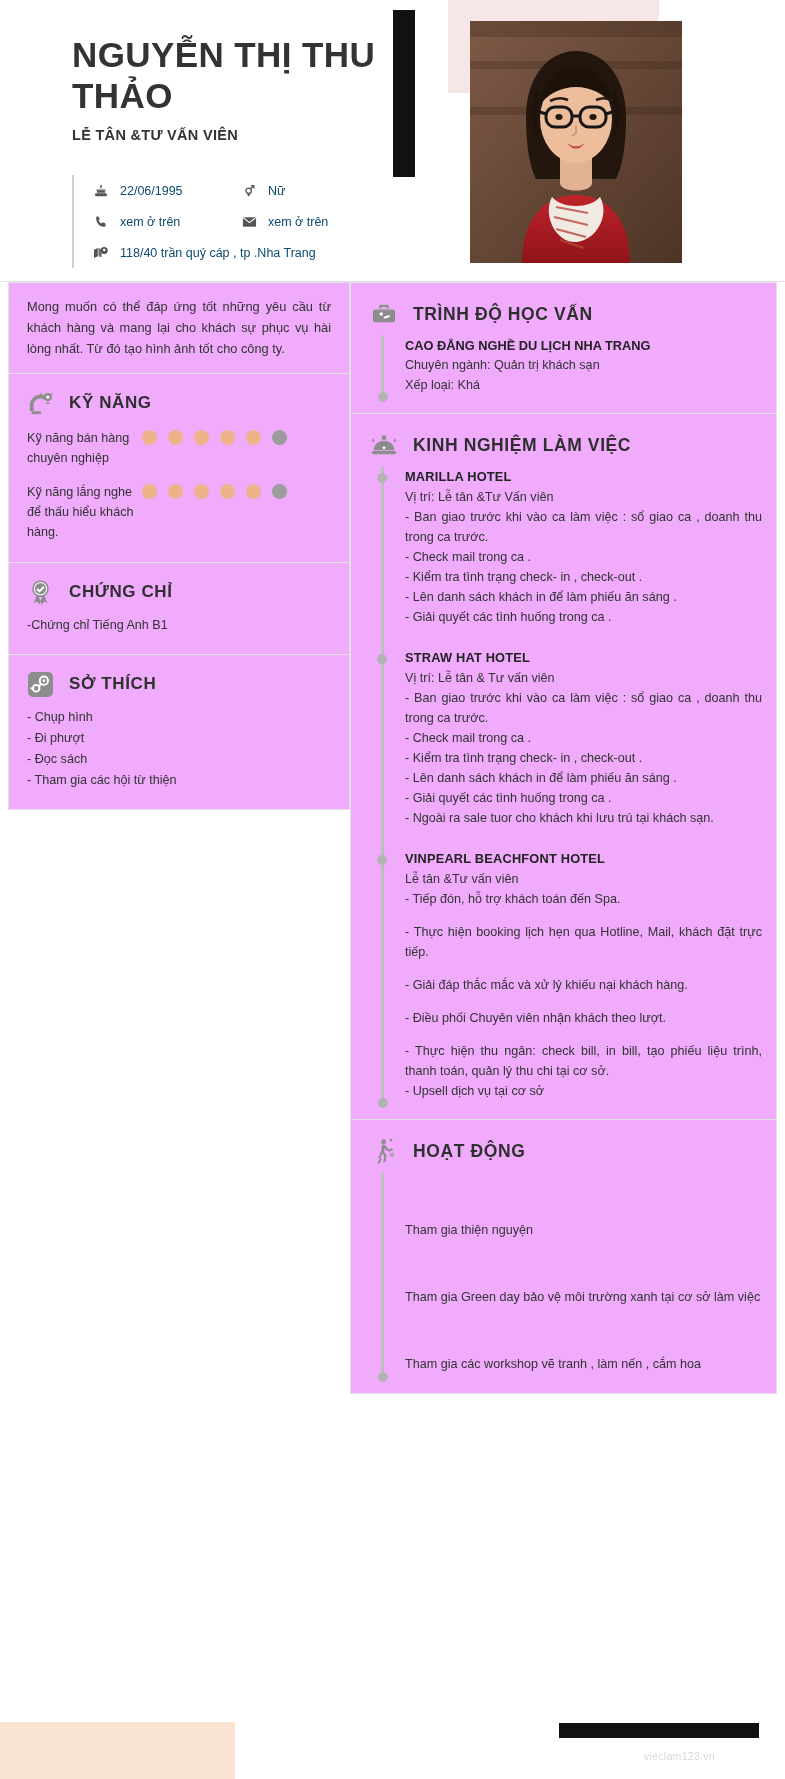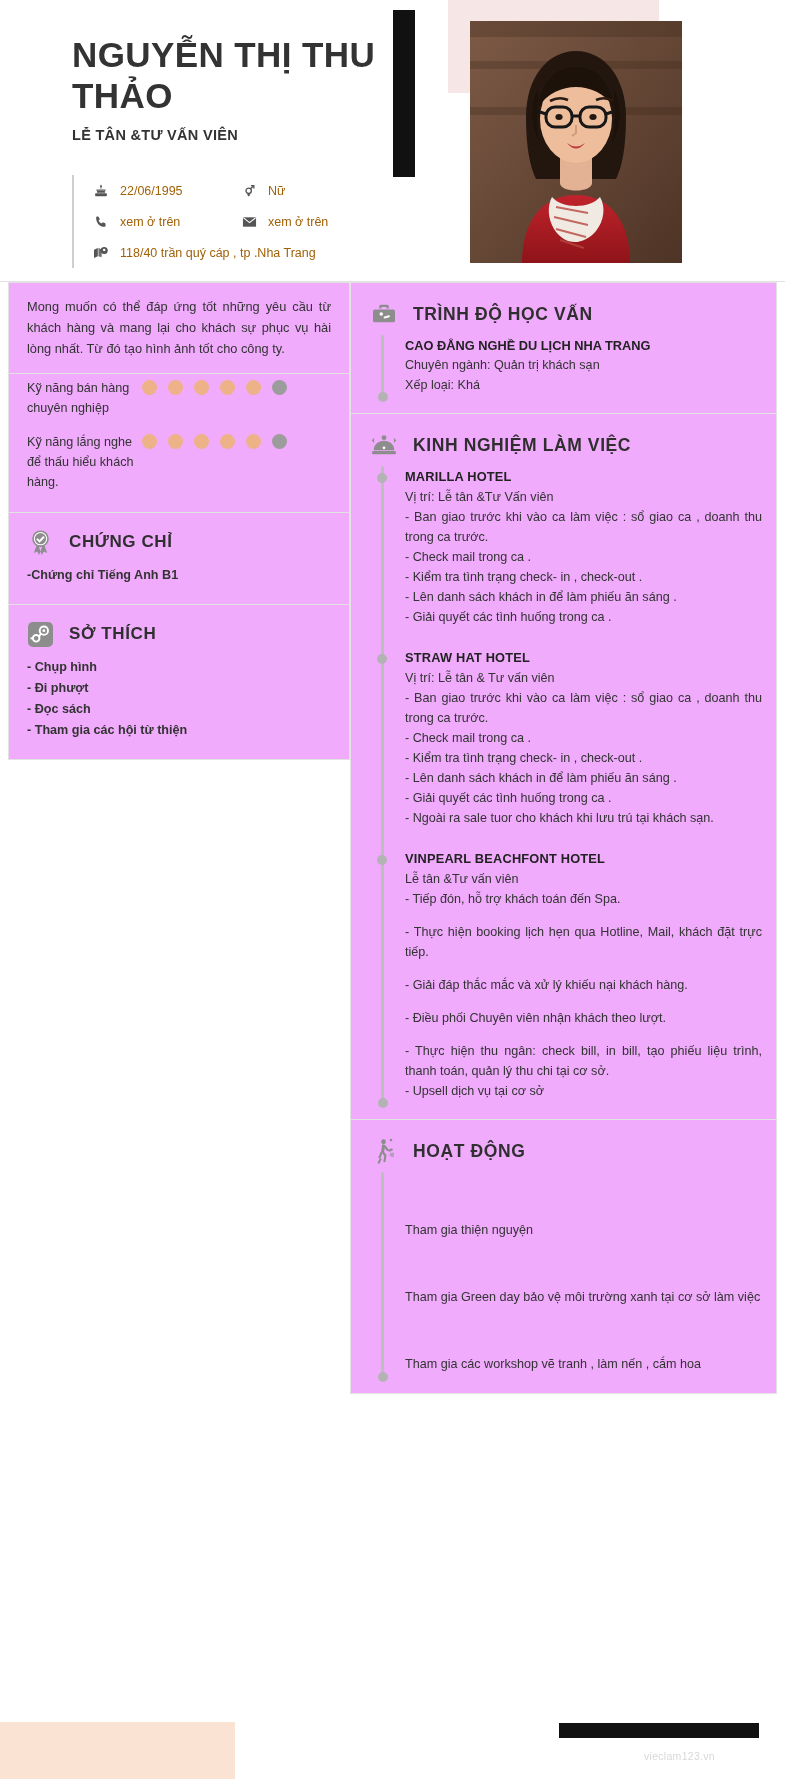--- a/index.html
+++ b/index.html
@@ -24,21 +24,21 @@
   .name{
     font-size:35px;line-height:41px;font-weight:bold;letter-spacing:.4px;
     color:#333;margin:0;
   }
   .role{
     margin-top:11px;font-size:14.5px;font-weight:bold;letter-spacing:.3px;color:#333;
   }
 
   .contact{position:absolute;left:72px;top:175px;padding-left:16px;border-left:2px solid #cfcfcf;}
   .c-row{display:flex;align-items:center;height:31px;}
-  .c-item{display:flex;align-items:center;font-size:12.5px;color:#a16207;}
+  .c-item{display:flex;align-items:center;font-size:12.5px;color:#0c4a6e;}
   .c-item .ic{width:22px;display:flex;justify-content:center;align-items:center;color:#555;}
   .c-item .ic svg{display:block;}
   .c-item .tx{margin-left:8px;white-space:nowrap;}
   .c-item.w1{width:148px;}
 
   
   .body{position:absolute;top:282px;left:0;width:785px;height:1443px;display:flex;}
   .col-left{width:350px;padding:0;box-sizing:border-box;}
   .col-right{width:435px;box-sizing:border-box;}
 
@@ -66,21 +66,21 @@
   .skills{padding:4px 0 16px 18px;}
   .skill{display:flex;align-items:flex-start;margin-bottom:14px;}
   .skill:last-child{margin-bottom:4px;}
   .skill-label{width:115px;font-size:12.6px;line-height:20px;color:#333;}
   .dots{display:flex;align-items:center;margin-top:2px;}
   .dot{width:15px;height:15px;border-radius:50%;margin-right:11px;}
   .dot.on{background:#eeb288;}
   .dot.off{background:#9c9c9c;}
 
   .plain-list{padding:2px 18px 18px 18px;font-size:12.6px;line-height:21px;color:#333;}
-  .plain-list div{white-space:nowrap;font-weight:bold;}
+  .plain-list div{white-space:nowrap;}
 
   
   .tl{position:relative;padding:4px 14px 18px 54px;}
   .tl-line{
     position:absolute;left:30px;top:2px;bottom:16px;width:3px;background:#bdbdbd;border-radius:2px;
   }
   .tl-line:after{
     content:"";position:absolute;left:-3.5px;bottom:-5px;width:10px;height:10px;border-radius:50%;background:#b3b3b3;
   }
   .entry{margin-bottom:22px;position:relative;}
@@ -243,20 +243,35 @@
 
   <div class="body">
 
     <div class="col-left">
 
       <div class="card first">
         <div class="objective">Mong muốn có thể đáp ứng tốt những yêu cầu từ khách hàng và mang lại cho khách sự phục vụ hài lòng nhất. Từ đó tạo hình ảnh tốt cho công ty.</div>
       </div>
 
       <div class="card">
+        <div class="sec-head">
+          <span class="sicon">
+            <svg width="26" height="24" viewBox="0 0 28 26" fill="currentColor">
+                <path d="M3 16c0-7 5-12 11-12 2.6 0 4.8.8 6.5 2.2L18 9.4c-1-.9-2.4-1.4-4-1.4-3.9 0-7 3.2-7 7.2V22H3v-6z"></path>
+                <path d="M5 22h10v3H5z"></path>
+                <circle cx="22.5" cy="6.5" r="4.4"></circle>
+                <circle cx="22.5" cy="6.5" r="1.7" fill="#fff"></circle>
+                <path d="M22.5 11l-2 3h4z"></path>
+                <circle cx="15.5" cy="3.5" r="1.1"></circle>
+                <circle cx="12" cy="6" r=".8"></circle>
+                <circle cx="27" cy="3" r=".8"></circle>
+              </svg>
+          </span>
+          <span class="stitle">KỸ NĂNG</span>
+        </div>
         <div class="skills">
           <div class="skill">
             <div class="skill-label">Kỹ năng bán hàng chuyên nghiệp</div>
             <div class="dots">
               <span class="dot on"></span>
               <span class="dot on"></span>
               <span class="dot on"></span>
               <span class="dot on"></span>
               <span class="dot on"></span>
               <span class="dot off"></span>

